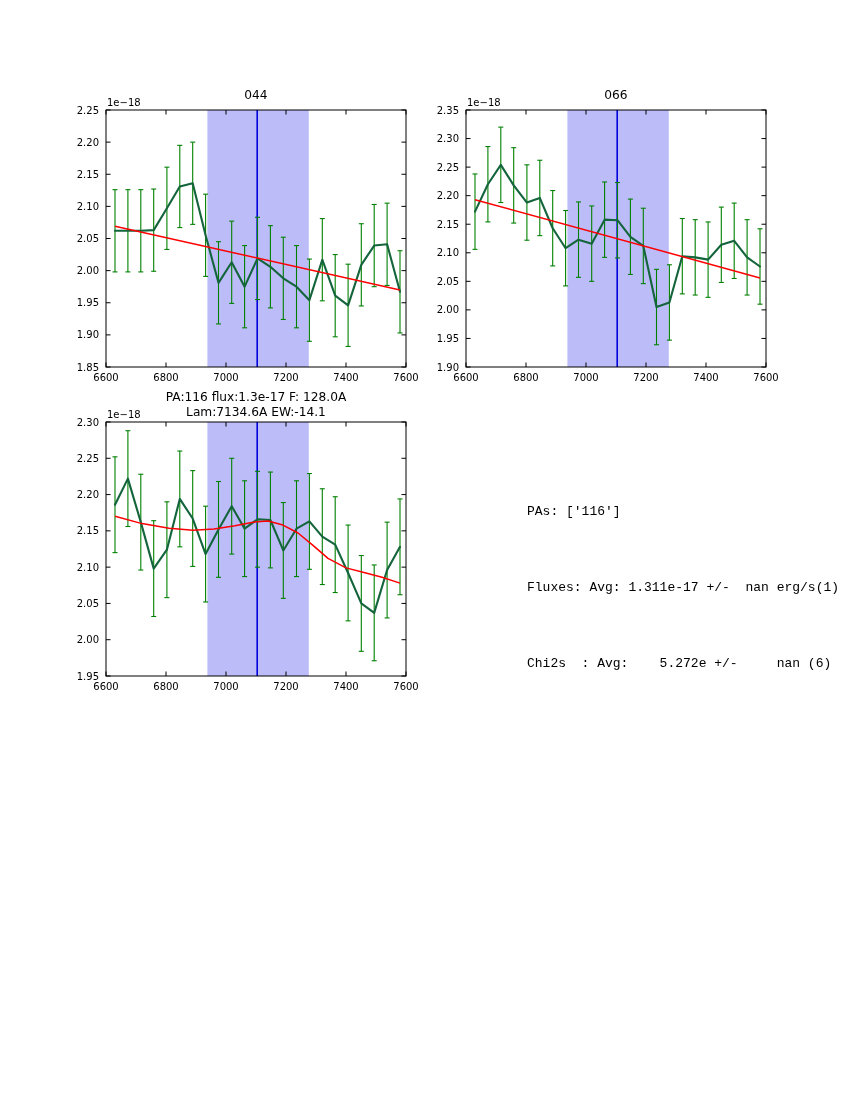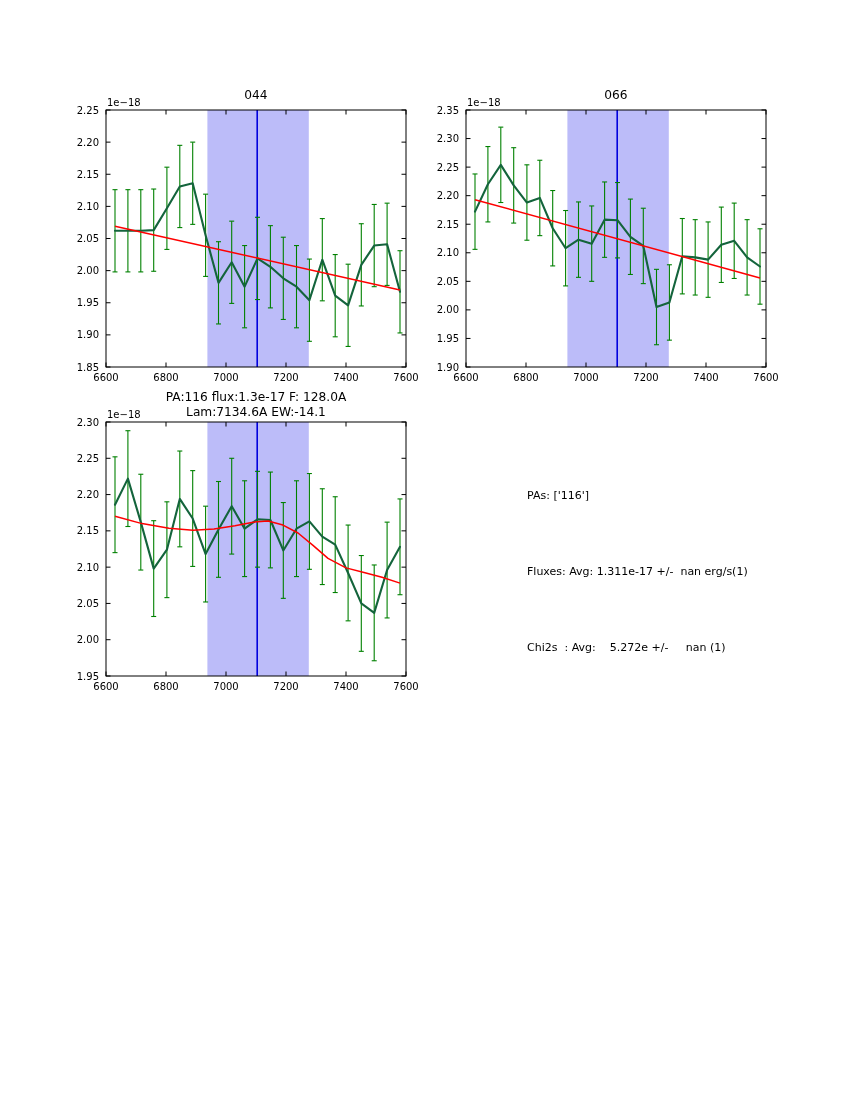--- a/index.html
+++ b/index.html
@@ -8,25 +8,26 @@
     width: 850px;
     height: 1100px;
     background: #ffffff;
     font-family: "DejaVu Sans", "Liberation Sans", sans-serif;
     overflow: hidden;
   }
   #plots-svg { position: absolute; left: 0; top: 0; }
   .stats-panel {
     position: absolute;
     left: 527px;
-    top: 432px;
-    font-size: 11px;
+    top: 448px;
+    font-size: 13px;
     line-height: 25.4px;
     color: #000000;
     white-space: pre;
+    font-family: Liberation Mono, monospace;
   }
   .stat-line { height: 25.4px; }
 </style>
 </head>
 <body>
 
 <div class="figure">
   <svg id="plots-svg" width="850" height="1100" viewBox="0 0 850 1100">
       <g>
         <rect x="207.4" y="110" width="101.4" height="257" fill="#bcbcf9"></rect>
@@ -413,15 +414,15 @@
           <text x="99" y="425.5" text-anchor="end">2.30</text>
         </g>
         <text x="256" y="401" text-anchor="middle" fill="#000000" font-size="12.2px">PA:116 flux:1.3e-17 F: 128.0A</text>
         <text x="256" y="416" text-anchor="middle" fill="#000000" font-size="12.2px">Lam:7134.6A EW:-14.1</text>
         <text x="107" y="418" text-anchor="start" fill="#000000" font-size="10px">1e−18</text>
       </g>
     </svg>
   <div class="stats-panel">
     <div class="stat-line">PAs: ['116']</div>
     <div class="stat-line">Fluxes: Avg: 1.311e-17 +/-  nan erg/s(1)</div>
-    <div class="stat-line">Chi2s  : Avg:    5.272e +/-     nan (1)</div>
+    <div class="stat-line">Chi2s  : Avg:    5.272e +/-     nan (6)</div>
   </div>
 </div>
 
 </body></html>

